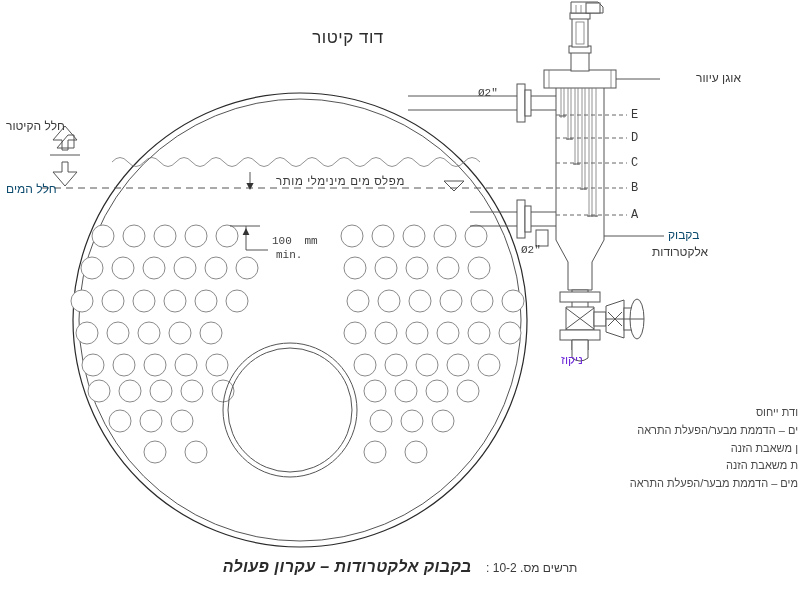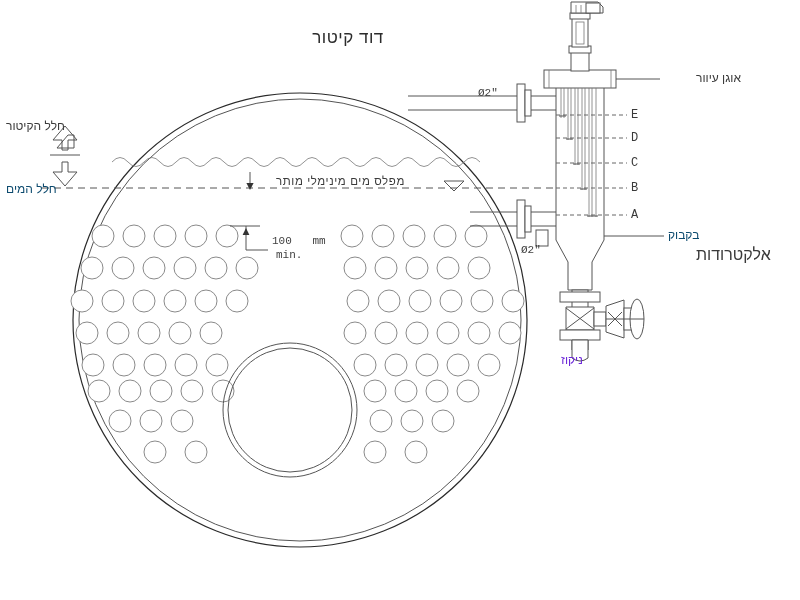--- a/index.html
+++ b/index.html
@@ -274,36 +274,47 @@
   </div>
 
   <div class="lbl" style="left:6px;top:120px;font-size:12px;color:#3a3a3a;">חלל הקיטור</div>
 
   <div class="lbl" style="left:6px;top:183px;font-size:12px;color:#0c4a6e;">חלל המים</div>
 
   <div class="lbl" style="left:276px;top:175px;font-size:11.5px;color:#3a3a3a;letter-spacing:.6px;text-align:right;">מפלס מים מינימלי מותר</div>
 
   <div class="lbl mono" style="left:272px;top:235px;font-size:11px;color:#3f3f3f;">
     <span>100</span>
-    <span style="margin-left:14px;">mm</span>
+    <span style="margin-left:6px;">mm</span>
   </div>
   <div class="lbl mono" style="left:276px;top:249px;font-size:11px;color:#3f3f3f;text-align:right;">min.</div>
 
   <div class="lbl mono" style="left:478px;top:87px;font-size:11px;color:#3f3f3f;">Ø2"</div>
 
   <div class="lbl mono" style="left:521px;top:244px;font-size:11px;color:#3f3f3f;">Ø2"</div>
 
   <div class="lbl" style="left:665px;top:72px;font-size:12px;color:#3a3a3a;margin-left:31px;">אוגן עיוור</div>
 
   <div class="lbl" style="left:668px;top:229px;font-size:12px;color:#0c4a6e;">בקבוק</div>
-  <div class="lbl" style="left:652px;top:246px;font-size:16px;color:#3a3a3a;margin-left:44px;">אלקטרודות</div>
+  <div class="lbl" style="left:652px;top:246px;font-size:12px;color:#3a3a3a;">אלקטרודות</div>
 
   <div class="lbl" style="left:561px;top:354px;font-size:12px;color:#6d28d9;">ניקוז</div>
 
   <div class="lbl mono" style="left:631px;top:109px;font-size:12px;color:#3a3a3a;">E</div>
   <div class="lbl mono" style="left:631px;top:132px;font-size:12px;color:#3a3a3a;">D</div>
   <div class="lbl mono" style="left:631px;top:157px;font-size:12px;color:#3a3a3a;">C</div>
   <div class="lbl mono" style="left:631px;top:182px;font-size:12px;color:#3a3a3a;">B</div>
   <div class="lbl mono" style="left:631px;top:209px;font-size:12px;color:#3a3a3a;">A</div>
 
-
+  <div id="legend">
+    <div>ודת ייחוס</div>
+    <div>ים – הדממת מבער/הפעלת התראה</div>
+    <div>ן משאבת הזנה</div>
+    <div>ת משאבת הזנה</div>
+    <div>מים – הדממת מבער/הפעלת התראה</div>
+  </div>
+
+  <div id="caption">
+    <span class="c1">תרשים מס. 10-2 :</span>
+    <span class="c2" style="margin-right:10px;">בקבוק אלקטרודות – עקרון פעולה</span>
+  </div>
 
 </div>
 
 </body></html>

